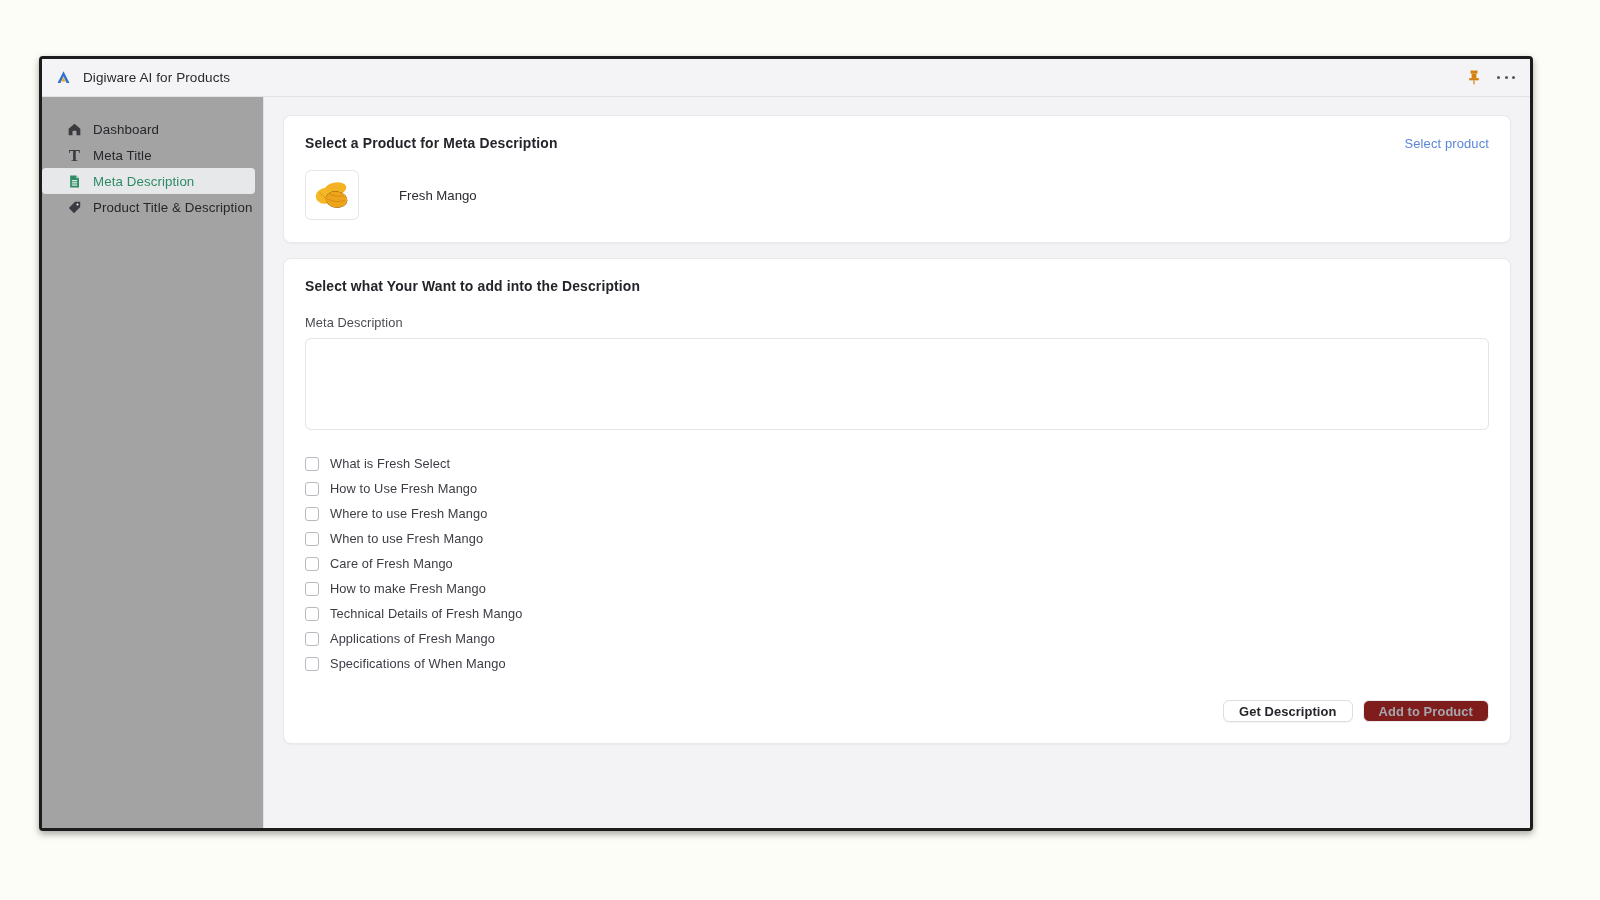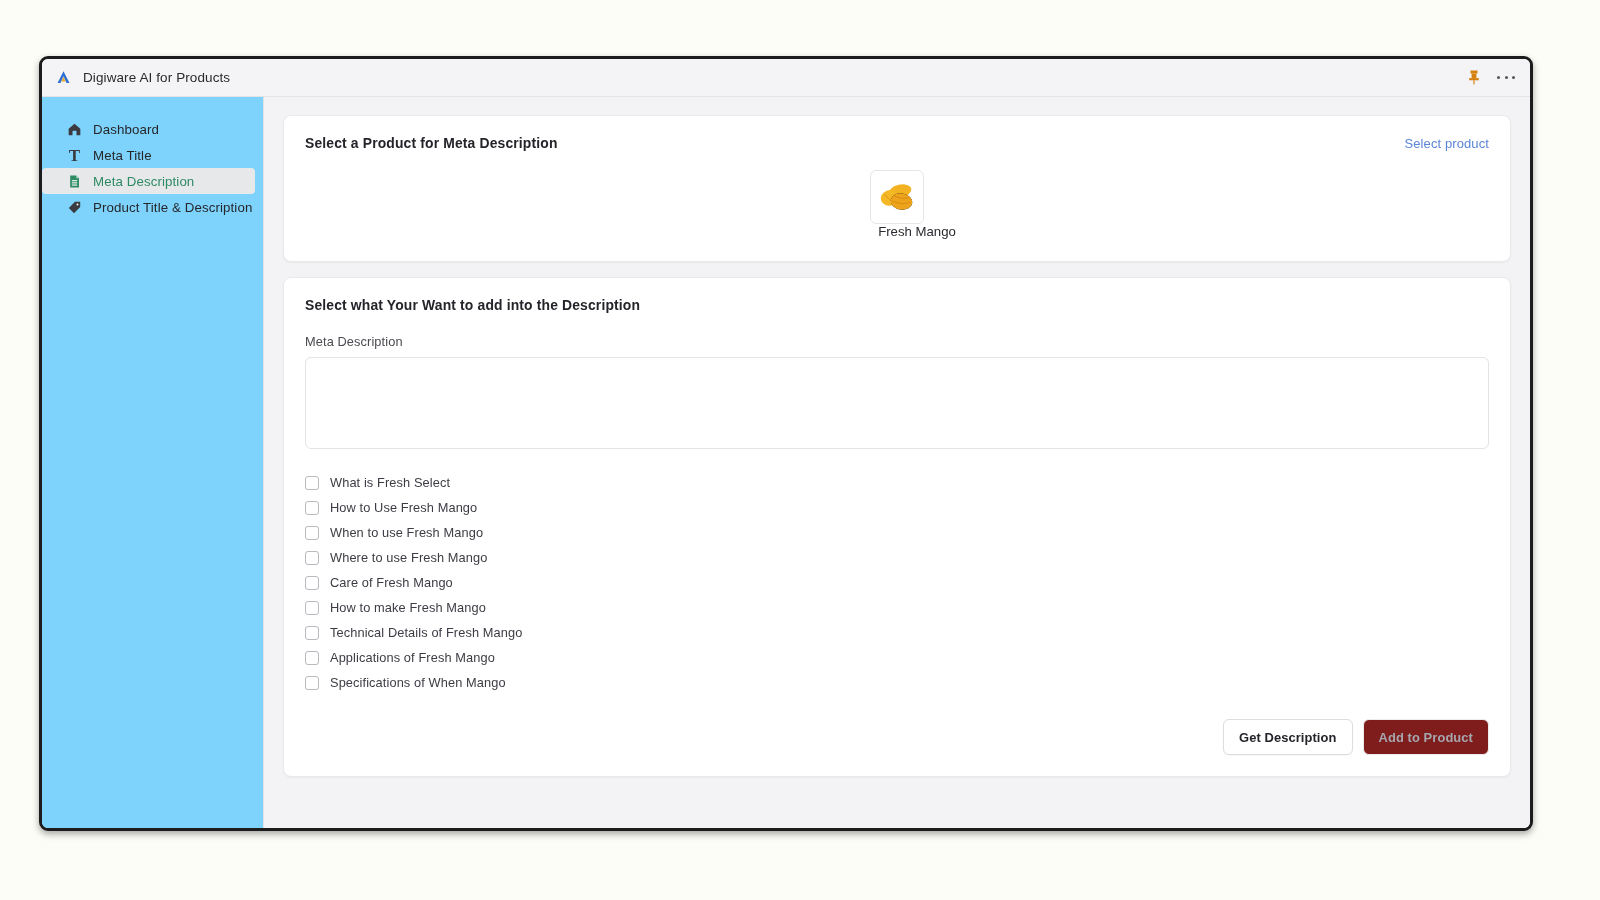--- a/index.html
+++ b/index.html
@@ -10,21 +10,21 @@
     overflow: hidden;
   }
 
   
   .window {
     position: absolute;
     left: 39px; top: 56px;
     width: 1494px; height: 775px;
     background: #f3f3f5;
     border: 3px solid #1c1c1c;
-    border-radius: 9px;
+    border-radius: 4px;
     box-shadow: 0 3px 7px rgba(0,0,0,0.35);
     overflow: hidden;
     display: flex;
     flex-direction: column;
   }
 
   
   .titlebar {
     height: 38px;
     background: #f4f4f6;
@@ -53,21 +53,21 @@
     background: #55555a; border-radius: 50%;
   }
 
   
   .body-split { display: flex; flex: 1 1 auto; min-height: 0; }
 
   
   .sidebar {
     width: 222px;
     flex: 0 0 222px;
-    background: #7dd3fc;
+    background: #a3a3a3;
     border-right: 1px solid #e2e2e5;
     padding-top: 19px;
   }
   .nav-item {
     position: relative;
     display: flex;
     align-items: center;
     height: 26px;
     margin: 0 8px 0 0;
     padding-left: 24px;
@@ -142,21 +142,20 @@
     color: #5b86d8;
     cursor: pointer;
     letter-spacing: .1px;
   }
 
   
   .product-row {
     display: flex;
     align-items: center;
     margin-top: 19px;
-    flex-direction: column;
   }
   .thumb {
     width: 54px; height: 50px;
     border: 1px solid #e6e6e9;
     border-radius: 6px;
     background: #ffffff;
     display: flex; align-items: center; justify-content: center;
     overflow: hidden;
     flex: 0 0 54px;
   }
@@ -212,21 +211,21 @@
 
   
   .btn-row {
     display: flex;
     justify-content: flex-end;
     align-items: center;
     margin-top: 24px;
     gap: 10px;
   }
   .btn {
-    height: 36px;
+    height: 22px;
     padding: 0 15px;
     border-radius: 6px;
     font-size: 12.9px;
     font-weight: 700;
     display: flex;
     align-items: center;
     justify-content: center;
     letter-spacing: .1px;
     cursor: pointer;
   }
@@ -350,25 +349,25 @@
           <label class="check-row">
             <span class="cbox"></span>
             <span class="check-label">What is Fresh Select</span>
           </label>
           <label class="check-row">
             <span class="cbox"></span>
             <span class="check-label">How to Use Fresh Mango</span>
           </label>
           <label class="check-row">
             <span class="cbox"></span>
+            <span class="check-label">Where to use Fresh Mango</span>
+          </label>
+          <label class="check-row">
+            <span class="cbox"></span>
             <span class="check-label">When to use Fresh Mango</span>
-          </label>
-          <label class="check-row">
-            <span class="cbox"></span>
-            <span class="check-label">Where to use Fresh Mango</span>
           </label>
           <label class="check-row">
             <span class="cbox"></span>
             <span class="check-label">Care of Fresh Mango</span>
           </label>
           <label class="check-row">
             <span class="cbox"></span>
             <span class="check-label">How to make Fresh Mango</span>
           </label>
           <label class="check-row">

